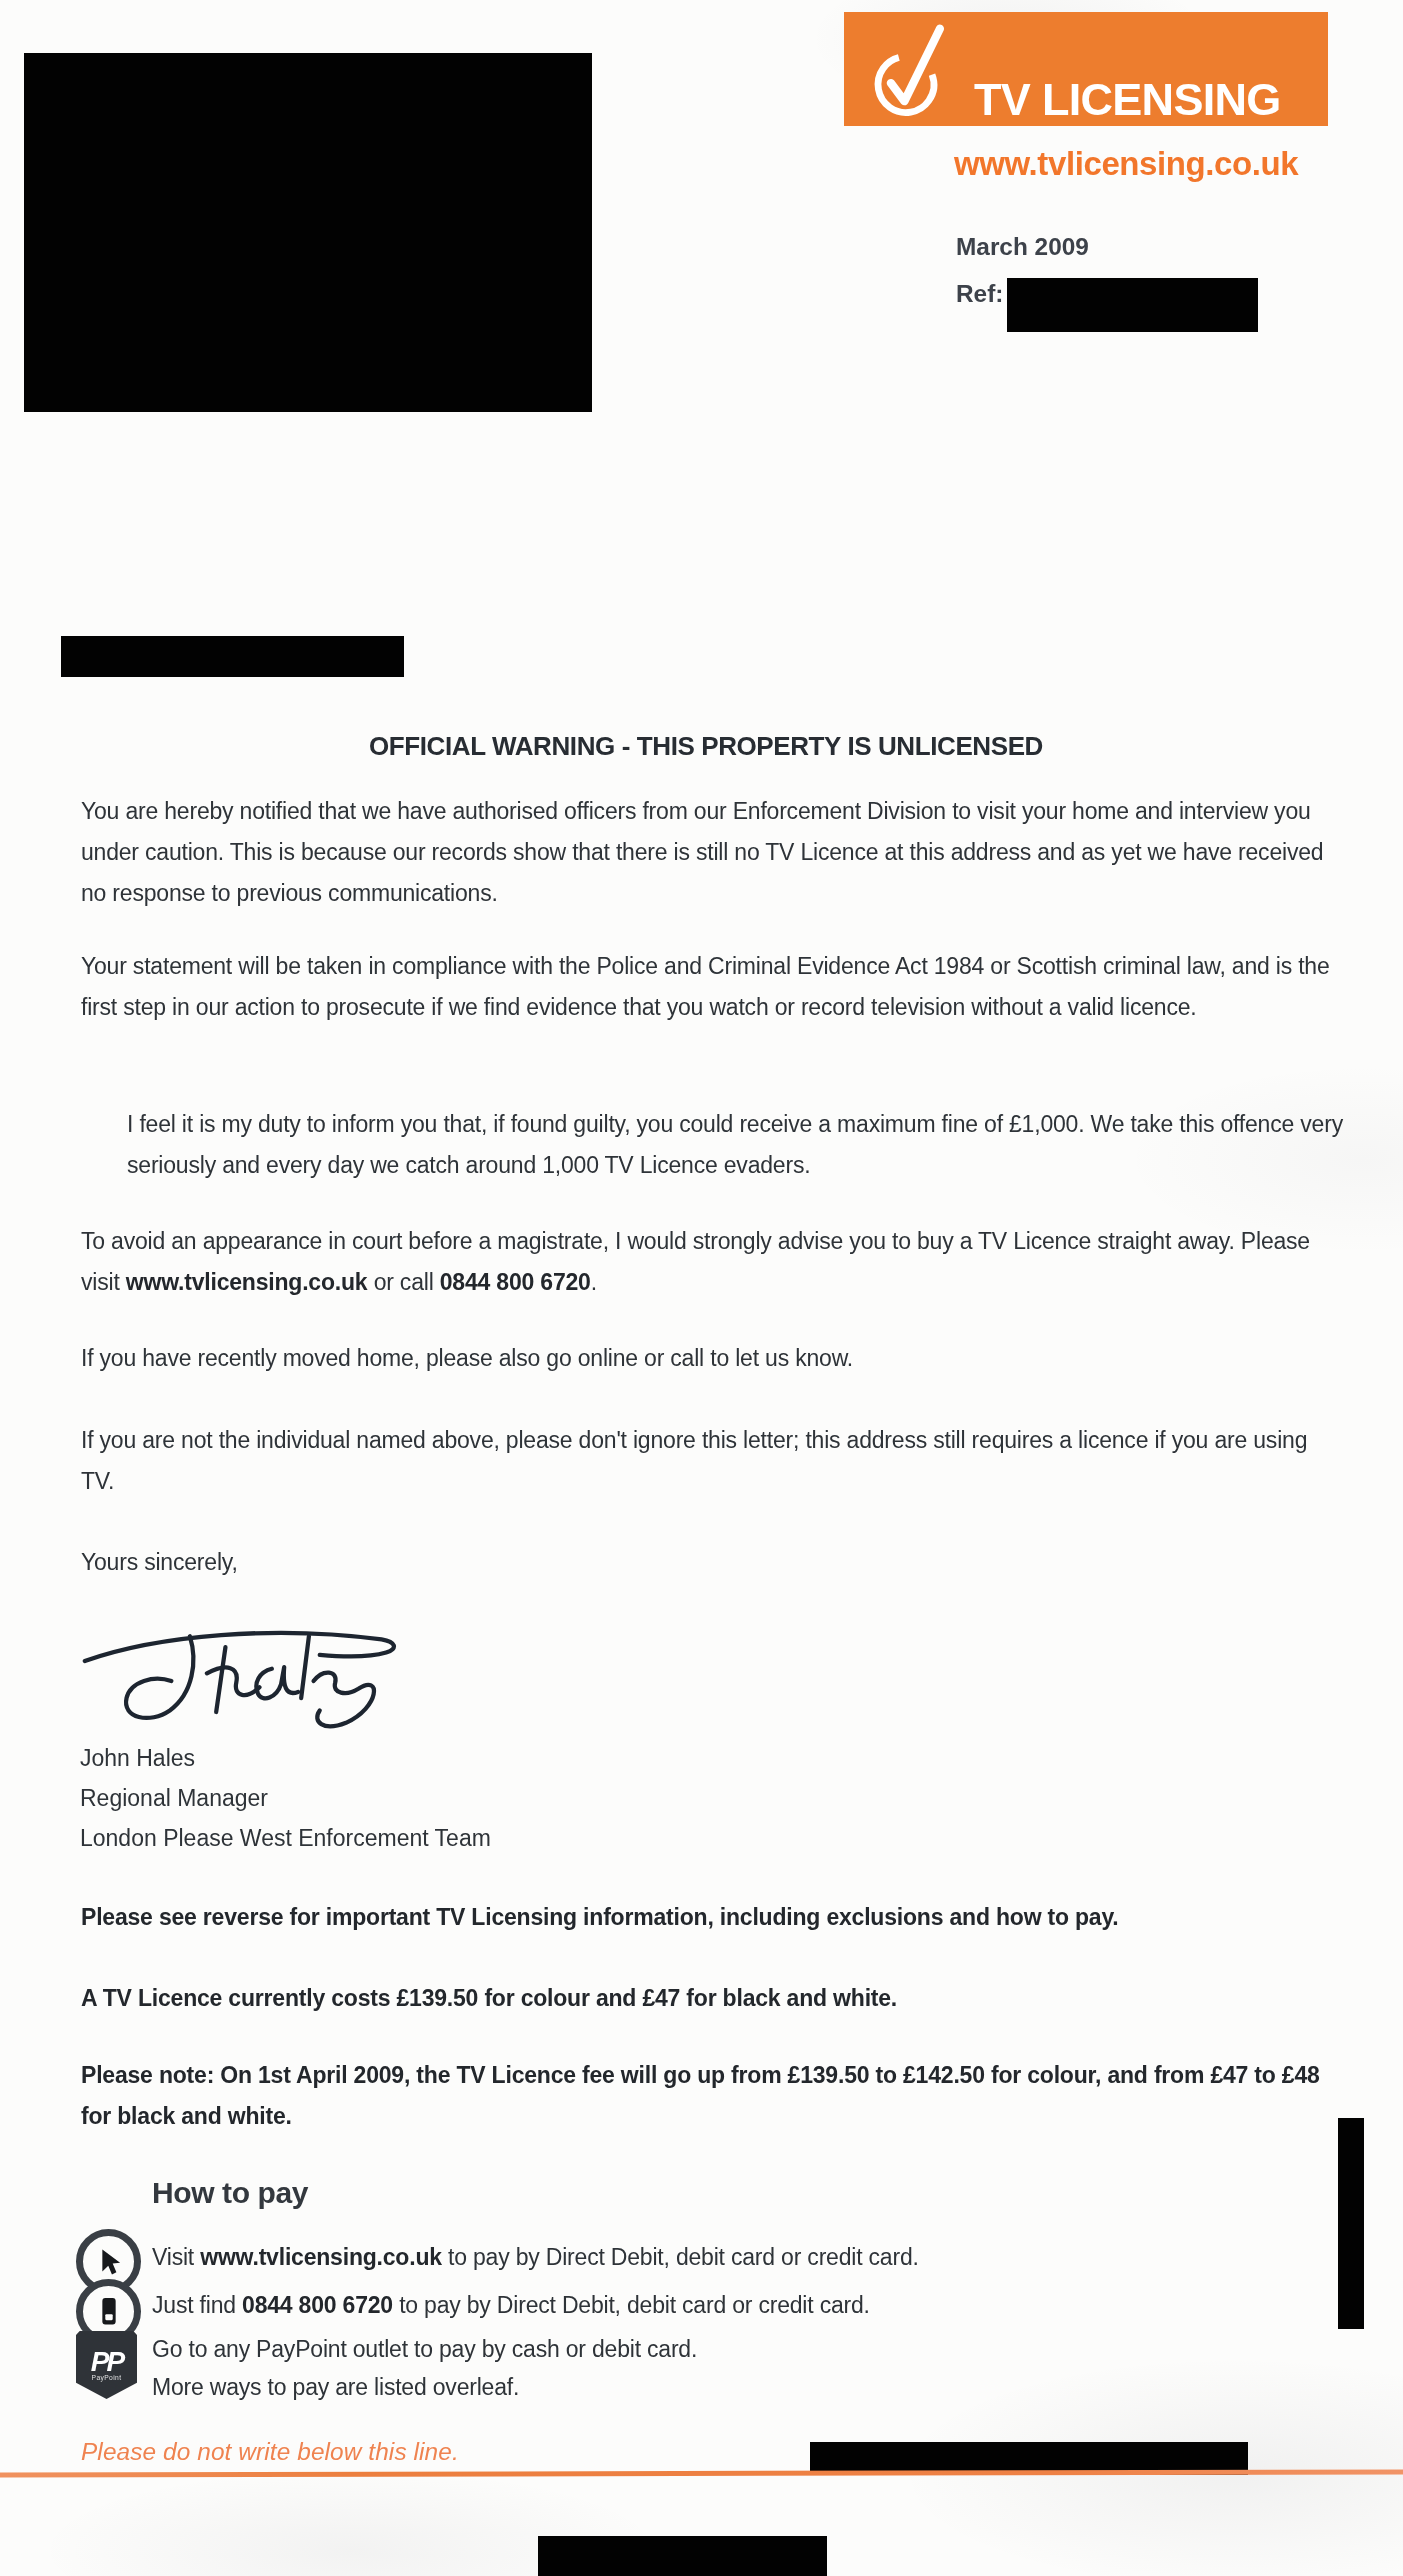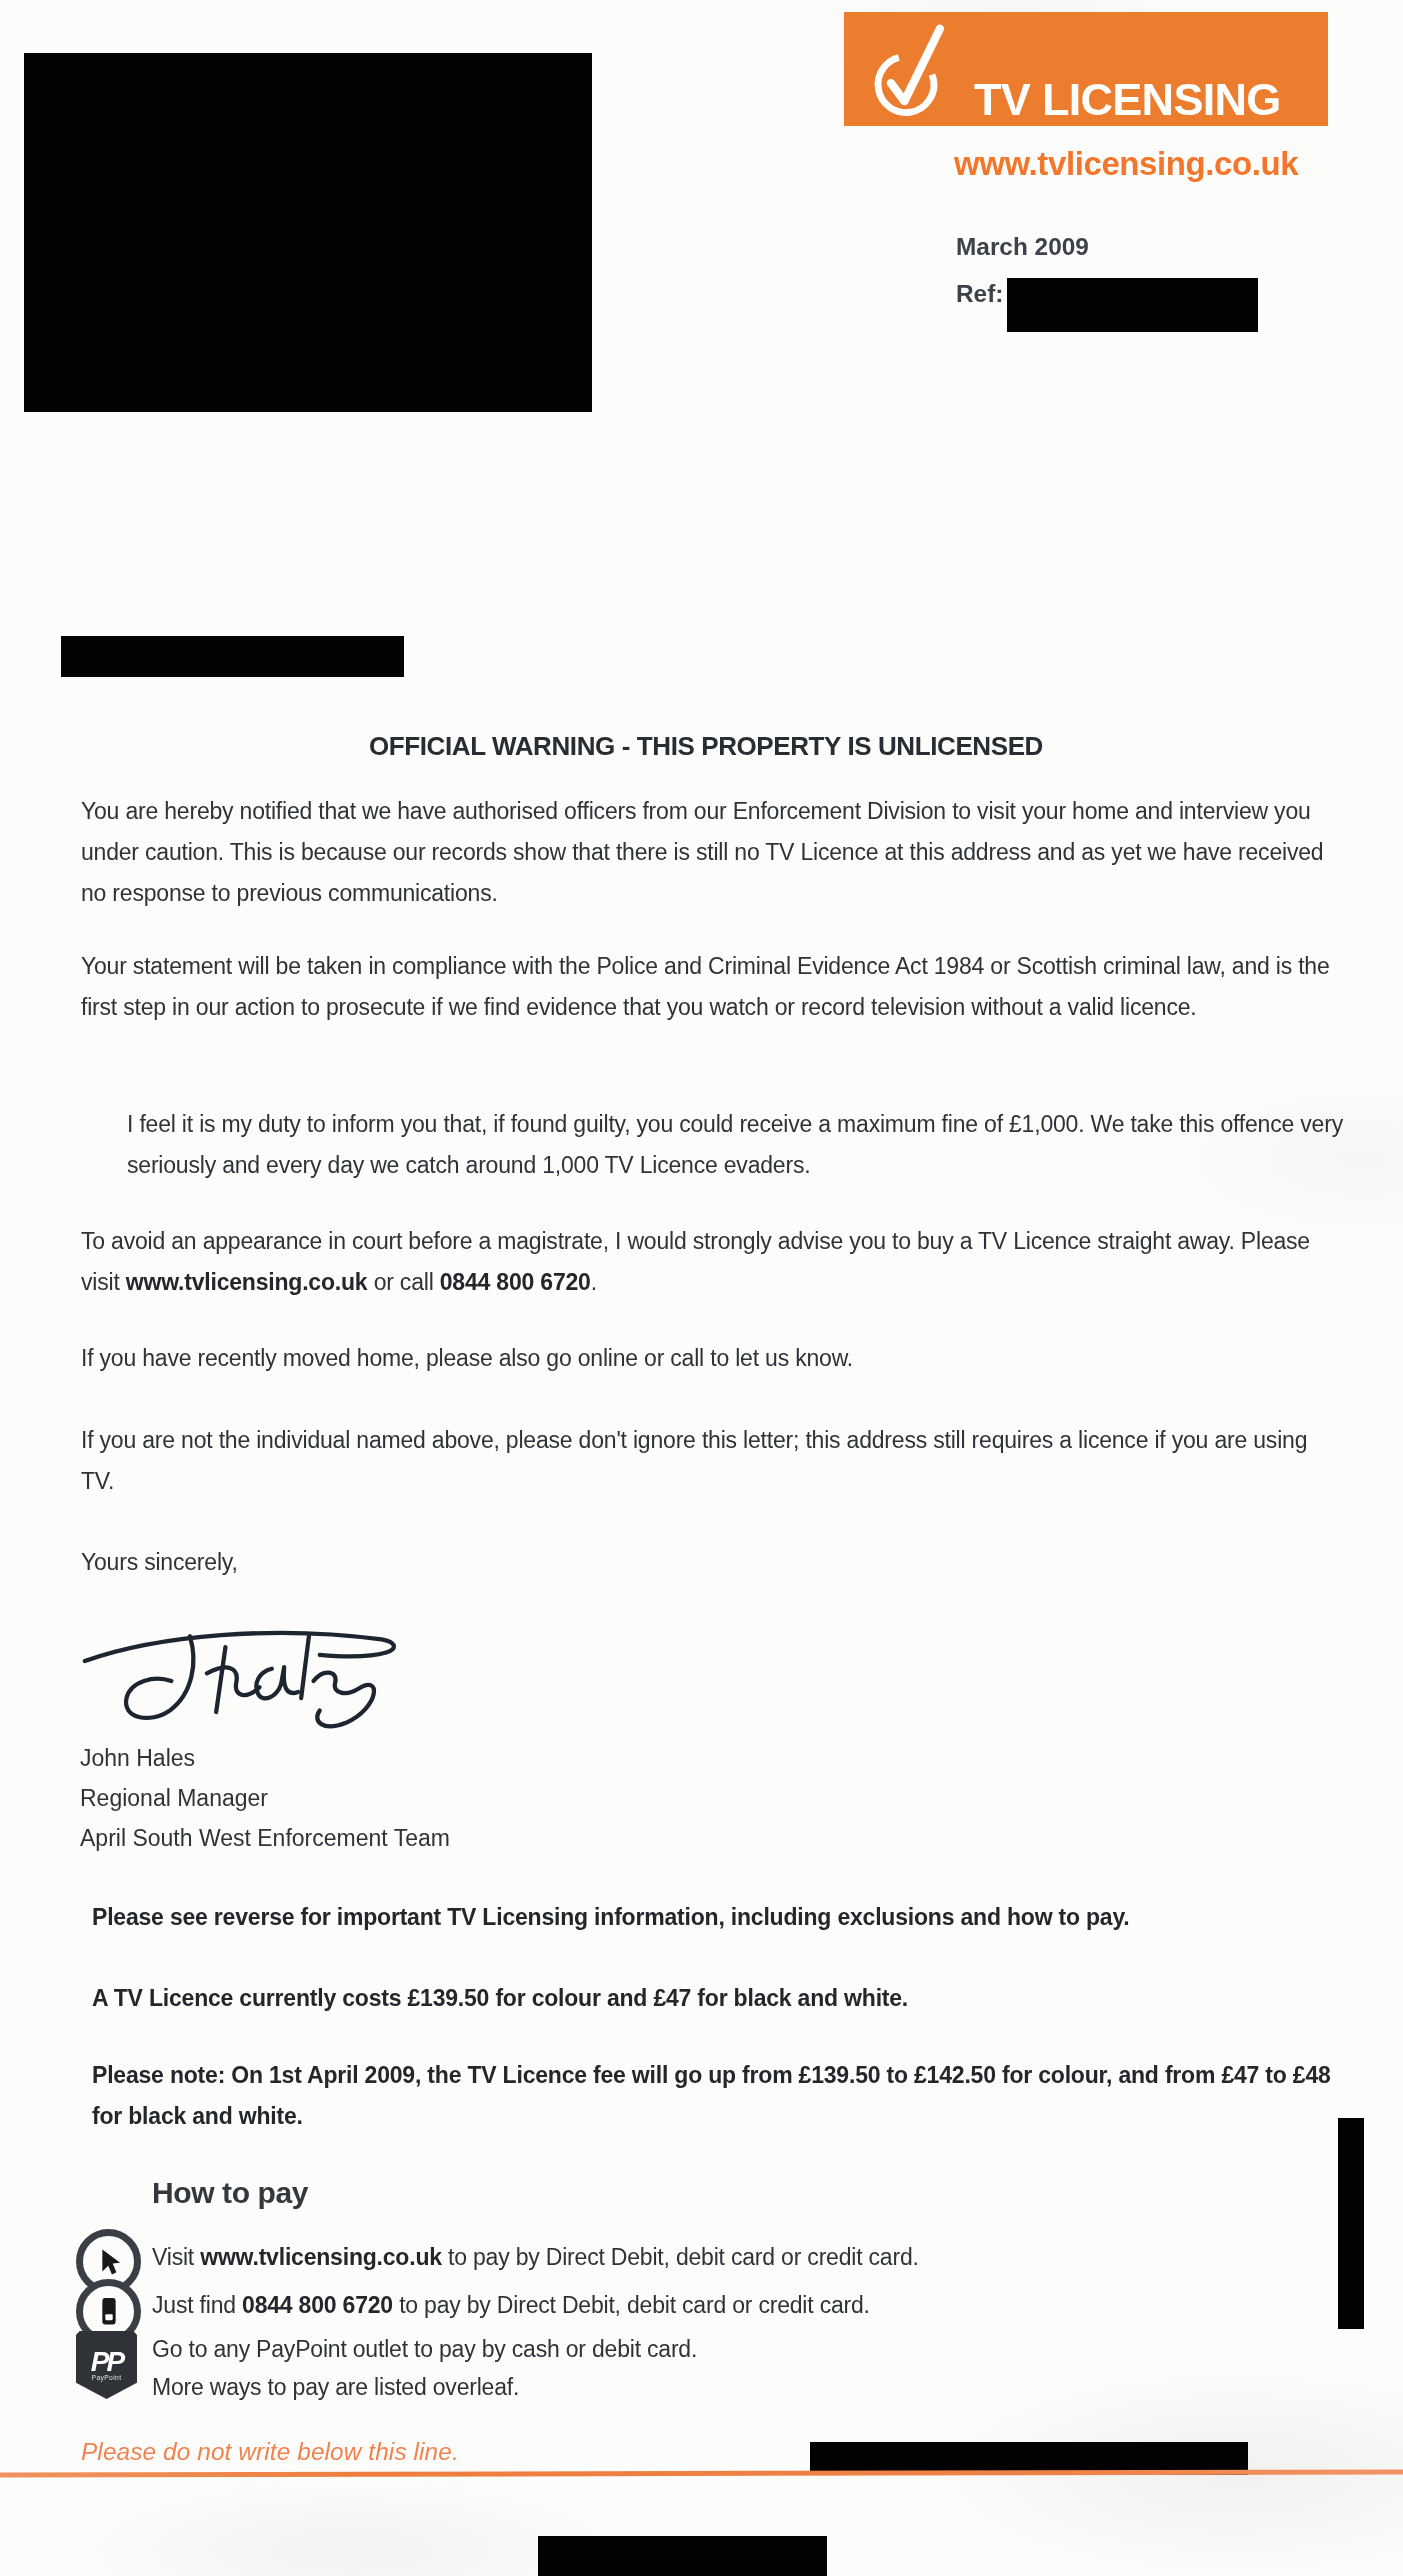--- a/index.html
+++ b/index.html
@@ -37,21 +37,21 @@
   
   .heading{
     position:absolute;left:4px;top:731px;width:100%;text-align:center;
     font-size:26px;font-weight:bold;color:#282d33;letter-spacing:-0.4px;
   }
   .para{
     position:absolute;left:81px;width:1262px;
     font-size:23px;line-height:41px;letter-spacing:-0.2px;color:#2e3338;
   }
   .para b, .bold{font-weight:bold;color:#23272c;}
-  .notice{font-weight:bold;color:#23272c;margin-left:11px;}
+  .notice{font-weight:bold;color:#23272c;}
   .sig-block{position:absolute;left:80px;top:1738px;font-size:23px;line-height:40px;color:#2e3338;}
   .signature{position:absolute;left:74px;top:1613px;width:340px;height:130px;overflow:visible;}
   
   .pay-heading{
     position:absolute;left:152px;top:2176px;font-size:30px;font-weight:bold;color:#33383e;letter-spacing:-0.4px;
   }
   .pay-row{position:absolute;left:152px;width:1073px;font-size:23px;line-height:38px;letter-spacing:-0.2px;color:#2e3338;}
   .pay-icon{position:absolute;left:76px;width:65px;height:65px;}
   .circle-icon{
     box-sizing:border-box;width:65px;height:65px;border:7.4px solid #3a3f45;border-radius:50%;
@@ -119,21 +119,21 @@
       <path d="M172 74 C 198 60, 214 66, 210 86 C 206 104, 224 108, 240 92"></path>
       <path d="M256 68 C 240 72, 232 86, 238 100 C 244 112, 262 106, 268 88 L 272 66 C 270 90, 274 104, 290 98"></path>
       <path d="M304 26 L 294 106"></path>
       <path d="M310 84 C 322 68, 342 70, 338 86 C 334 100, 352 104, 368 94 C 398 74, 396 118, 352 138 C 322 150, 308 136, 318 122"></path>
     </g>
   </svg>
 
   <div class="sig-block">
     <div>John Hales</div>
     <div>Regional Manager</div>
-    <div>April South West Enforcement Team</div>
+    <div>London Please West Enforcement Team</div>
   </div>
 
   <div class="para notice" style="top:1897px;">Please see reverse for important TV Licensing information, including exclusions and how to pay.</div>
   <div class="para notice" style="top:1978px;">A TV Licence currently costs £139.50 for colour and £47 for black and white.</div>
   <div class="para notice" style="top:2055px;line-height:41px;">Please note: On 1st April 2009, the TV Licence fee will go up from £139.50 to £142.50 for colour, and from £47 to £48 for black and white.</div>
 
   <div class="pay-heading">How to pay</div>
 
   <div class="pay-icon" style="top:2229px;">
     <div class="circle-icon">

